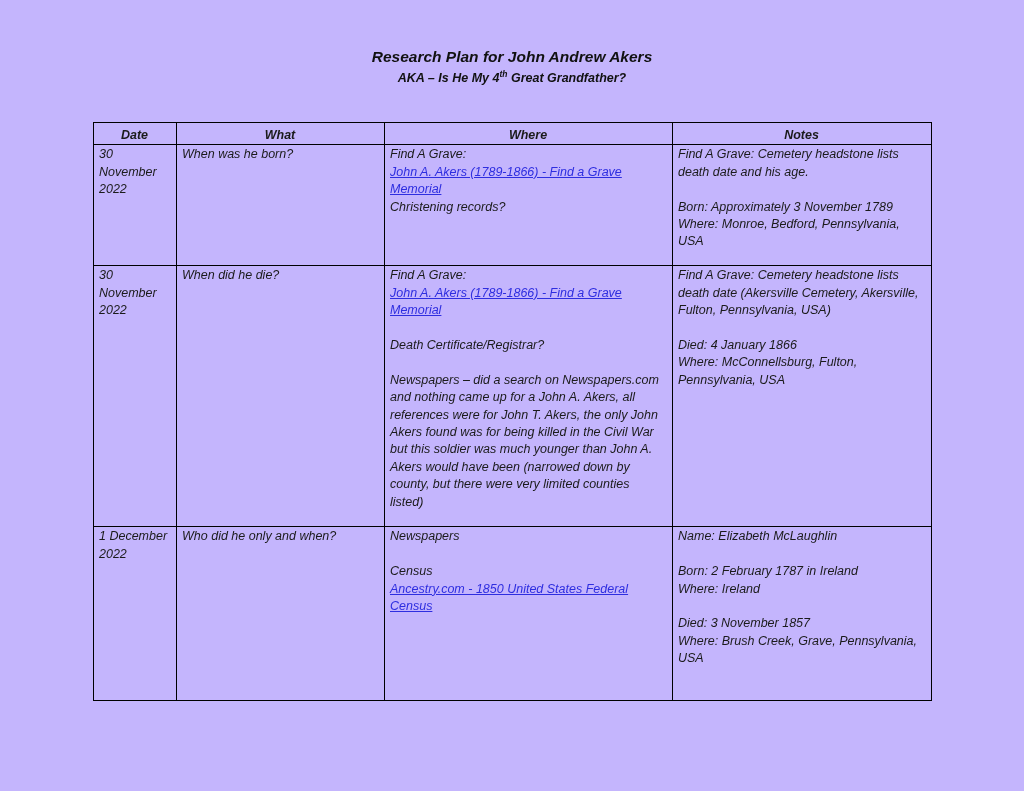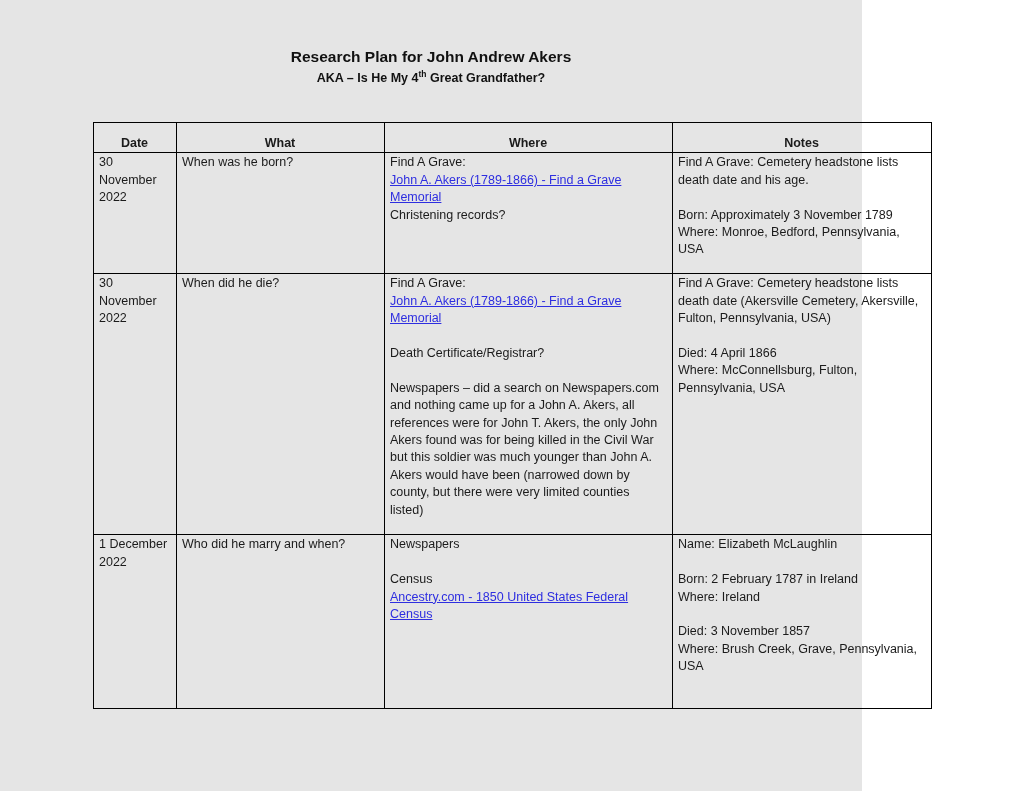--- a/index.html
+++ b/index.html
@@ -5,22 +5,23 @@
   * { margin: 0; padding: 0; box-sizing: border-box; }
   html, body {
     width: 1024px; height: 791px;
     background: #ffffff;
     font-family: "Liberation Sans", "DejaVu Sans", sans-serif;
     color: #1b1b1b;
     overflow: hidden;
   }
   .page {
     position: relative;
-    width: 862px; height: 791px;
-    background: #e5e5e5;
+    width: 1024px; height: 791px;
+    background: #c4b5fd;
+    font-style: italic;
   }
   .doc-title {
     position: absolute;
     top: 48px; left: 0; right: 0;
     text-align: center;
     font-size: 15.5px;
     font-weight: bold;
     color: #111111;
   }
   .doc-subtitle {
@@ -49,21 +50,21 @@
   table.research-table td {
     border: 1px solid #000000;
     vertical-align: top;
     padding: 1px 6px 2px 5px;
     overflow: hidden;
   }
   table.research-table th {
     font-weight: bold;
     text-align: center;
     height: 18px;
-    padding-top: 12px;
+    padding-top: 4px;
     padding-bottom: 0;
   }
   tbody tr:nth-child(1) { height: 121px; }
   tbody tr:nth-child(2) { height: 261px; }
   tbody tr:nth-child(3) { height: 174px; }
   .cell-line { min-height: 17.4px; }
   .cell-line.blank { height: 17.4px; }
   a.doc-link {
     color: #2e2ee0;
     text-decoration: underline;
@@ -119,27 +120,27 @@
             <div class="cell-line">Find A Grave:</div>
             <div class="cell-line"><a class="doc-link">John A. Akers (1789-1866) - Find a Grave Memorial</a></div>
             <div class="cell-line blank"></div>
             <div class="cell-line">Death Certificate/Registrar?</div>
             <div class="cell-line blank"></div>
             <div class="cell-line">Newspapers – did a search on Newspapers.com and nothing came up for a John A. Akers, all references were for John T. Akers, the only John Akers found was for being killed in the Civil War but this soldier was much younger than John A. Akers would have been (narrowed down by county, but there were very limited counties listed)</div>
           </td>
           <td>
             <div class="cell-line">Find A Grave: Cemetery headstone lists death date (Akersville Cemetery, Akersville, Fulton, Pennsylvania, USA)</div>
             <div class="cell-line blank"></div>
-            <div class="cell-line">Died: 4 April 1866</div>
+            <div class="cell-line">Died: 4 January 1866</div>
             <div class="cell-line">Where: McConnellsburg, Fulton, Pennsylvania, USA</div>
           </td>
         </tr>
         <tr>
           <td>1 December 2022</td>
-          <td>Who did he marry and when?</td>
+          <td>Who did he only and when?</td>
           <td>
             <div class="cell-line">Newspapers</div>
             <div class="cell-line blank"></div>
             <div class="cell-line">Census</div>
             <div class="cell-line"><a class="doc-link">Ancestry.com - 1850 United States Federal Census</a></div>
           </td>
           <td>
             <div class="cell-line">Name: Elizabeth McLaughlin</div>
             <div class="cell-line blank"></div>
             <div class="cell-line">Born: 2 February 1787 in Ireland</div>

